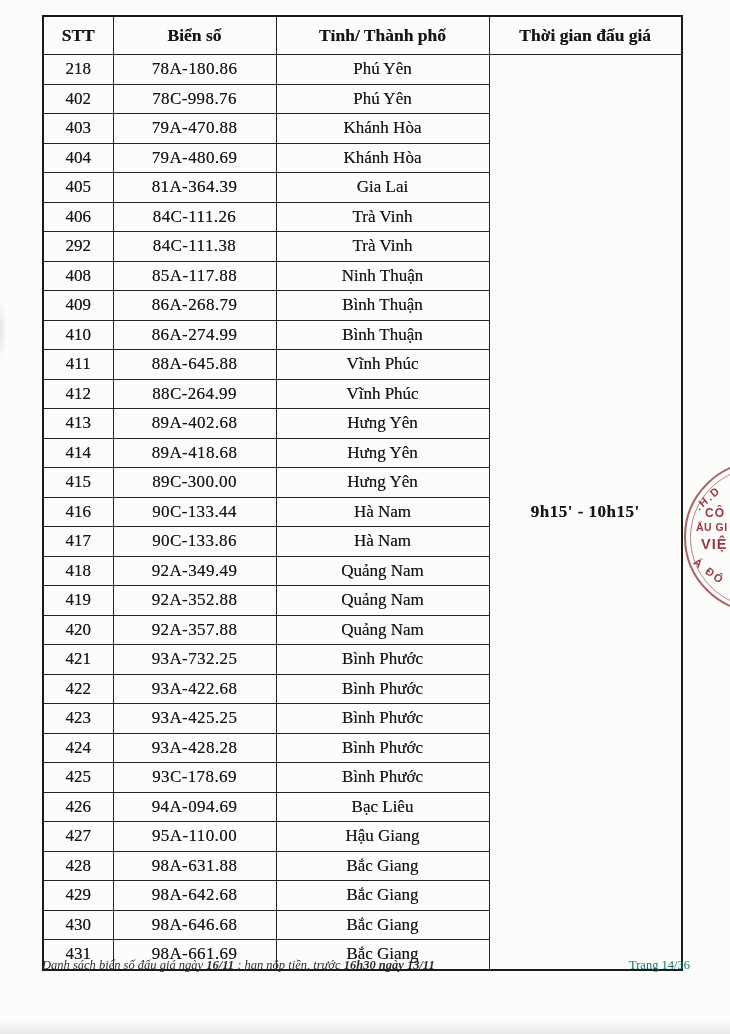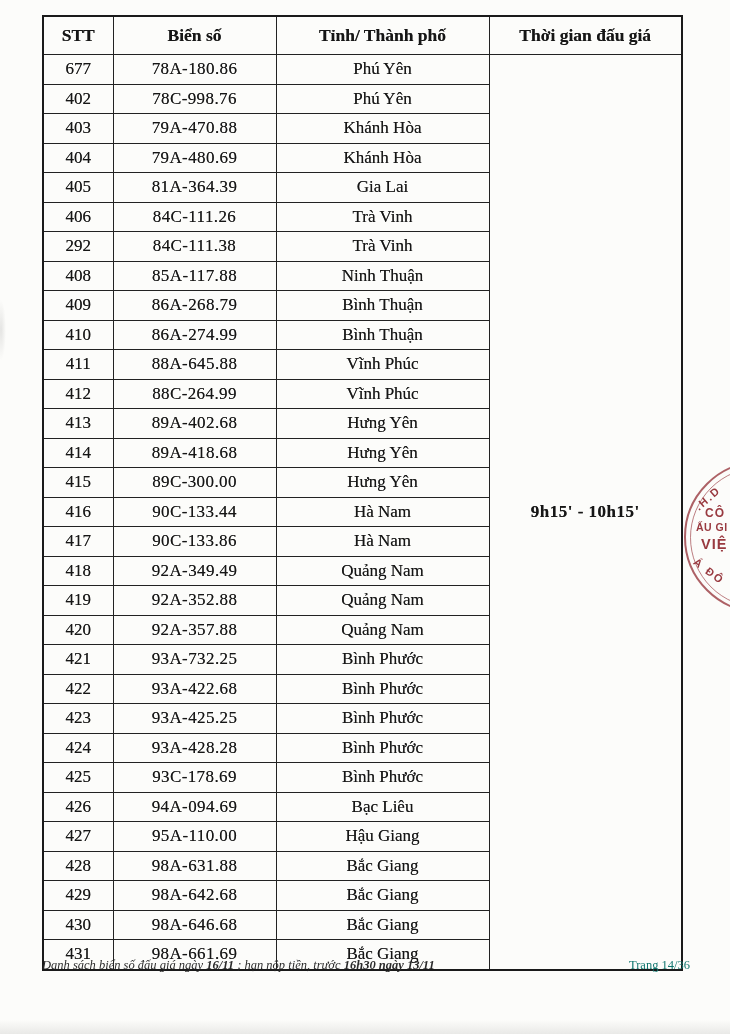--- a/index.html
+++ b/index.html
@@ -103,21 +103,21 @@
   <thead>
     <tr>
       <th>STT</th>
       <th>Biển số</th>
       <th>Tỉnh/ Thành phố</th>
       <th>Thời gian đấu giá</th>
     </tr>
   </thead>
   <tbody id="table-body">
       <tr>
-        <td class="c-stt">677</td>
+        <td class="c-stt">218</td>
         <td class="c-plate">78A-180.86</td>
         <td class="c-prov">Phú Yên</td>
         <td class="c-time" rowspan="31">9h15' - 10h15'</td>
       </tr>
       <tr>
         <td class="c-stt">402</td>
         <td class="c-plate">78C-998.76</td>
         <td class="c-prov">Phú Yên</td>
       </tr>
       <tr>

